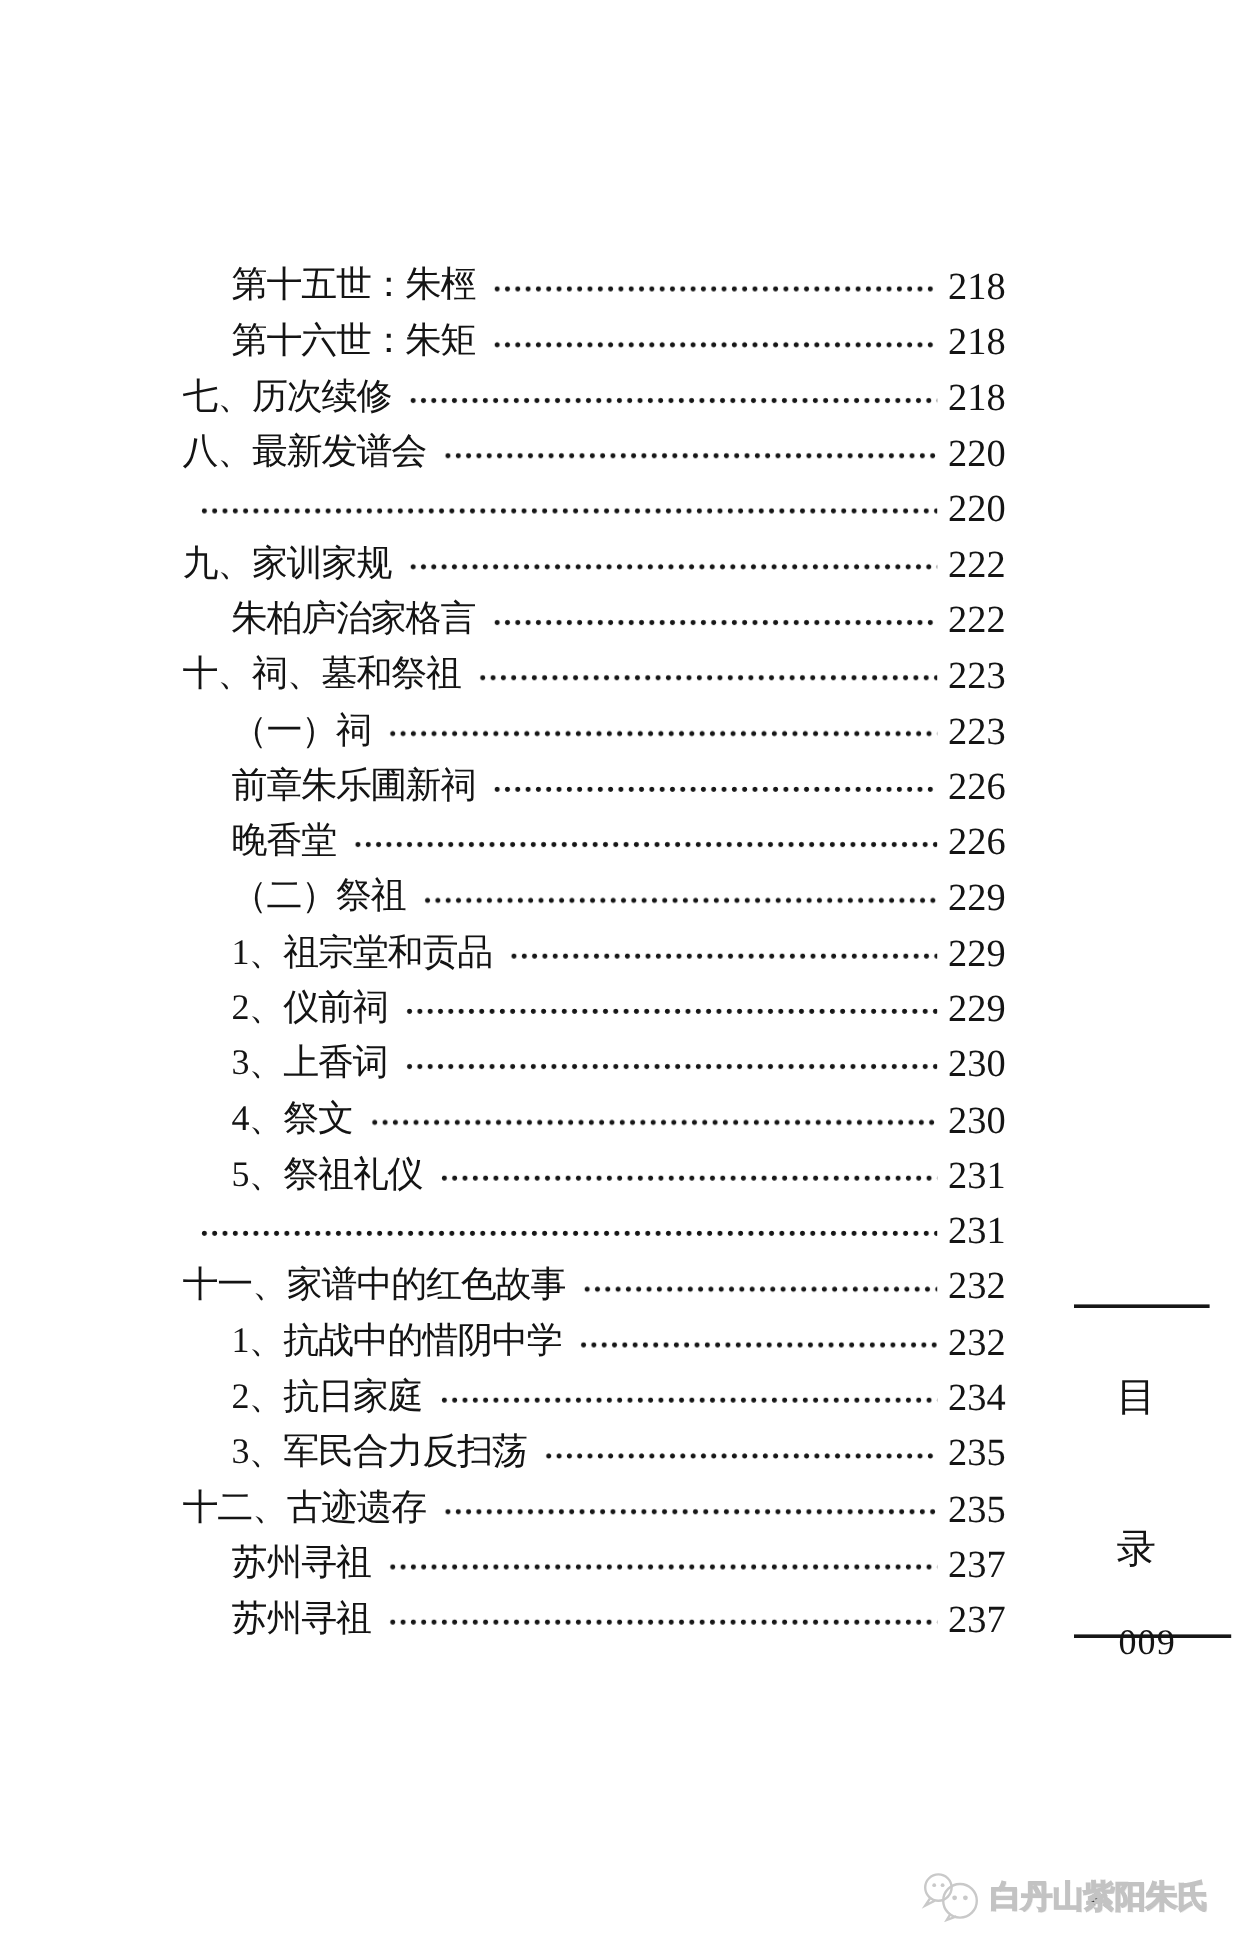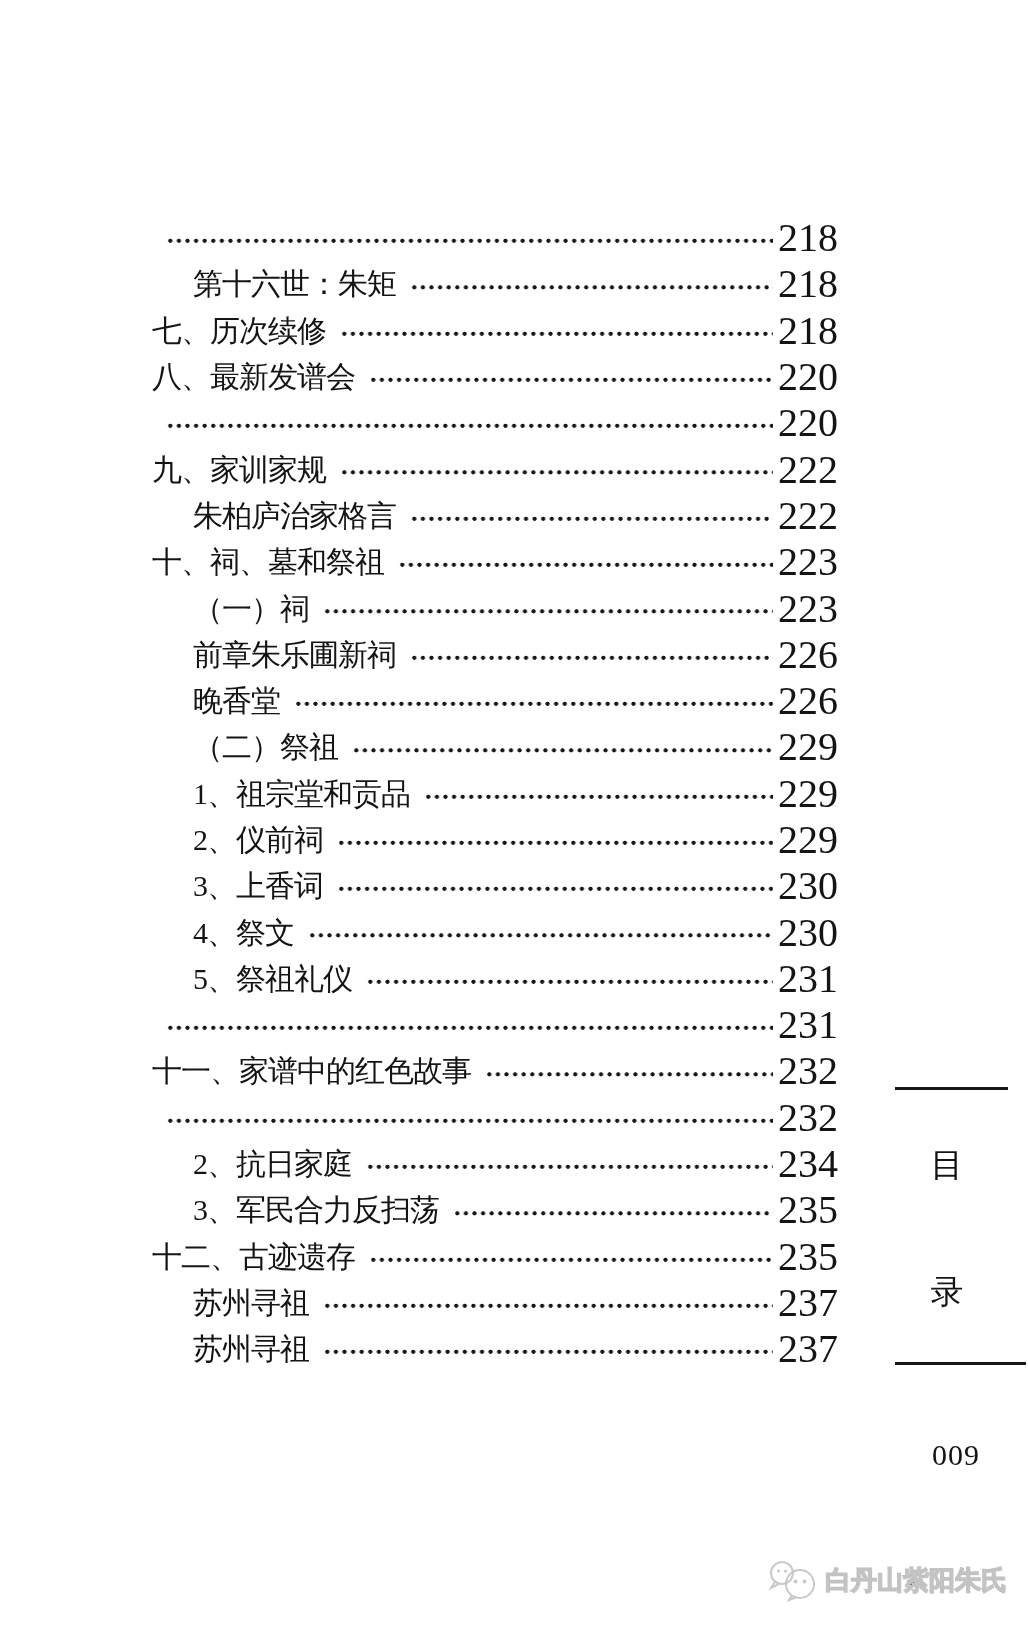--- a/index.html
+++ b/index.html
@@ -31,42 +31,42 @@
   .toc-title.lvl1 { padding-left:41px; }
   .leader {
     flex:1 1 auto;
     align-self:stretch;
     margin:0 5px 0 14px;
     background-image:radial-gradient(circle at 4.3px 56%, #161616 1.7px, rgba(0,0,0,0) 2.45px);
     background-size:8.6px 100%;
     background-repeat:repeat-x;
   }
   .pagenum {
-    font-size:40px;
+    font-size:32px;
     min-width:52px;
     text-align:right;
     line-height:1;
     white-space:nowrap;
   }
 
   
   .side-rule { position:absolute; height:3px; background:#161616; }
   .side-rule.top    { left:895px; top:1087px; width:113px; }
   .side-rule.bottom { left:895px; top:1362px; width:131px; }
   .side-char {
     position:absolute;
     left:927px; width:40px;
     text-align:center;
     font-size:33px; line-height:1;
   }
   .side-char.c0 { top:1149px; }
   .side-char.c1 { top:1276px; }
   .folio {
     position:absolute;
-    left:927px; top:1440px; width:58px;
+    left:927px; top:1354px; width:58px;
     text-align:center;
     font-size:30px; line-height:1;
     letter-spacing:1px;
   }
 
   
   .watermark {
     position:absolute;
     left:766px; top:1558px;
     display:flex; align-items:center; gap:7px;
@@ -83,20 +83,21 @@
   }
   .wm-icon { display:block; }
 </style>
 </head>
 <body>
 
 <div class="page">
 
   <div class="toc">
       <div class="toc-row">
+      <span class="toc-title lvl1">第十五世：朱桱</span>
       <span class="leader"></span>
       <span class="pagenum">218</span>
     </div>
       <div class="toc-row">
       <span class="toc-title lvl1">第十六世：朱矩</span>
       <span class="leader"></span>
       <span class="pagenum">218</span>
     </div>
       <div class="toc-row">
       <span class="toc-title">七、历次续修</span>
@@ -175,20 +176,21 @@
       <div class="toc-row">
       <span class="leader"></span>
       <span class="pagenum">231</span>
     </div>
       <div class="toc-row">
       <span class="toc-title">十一、家谱中的红色故事</span>
       <span class="leader"></span>
       <span class="pagenum">232</span>
     </div>
       <div class="toc-row">
+      <span class="toc-title lvl1">1、抗战中的惜阴中学</span>
       <span class="leader"></span>
       <span class="pagenum">232</span>
     </div>
       <div class="toc-row">
       <span class="toc-title lvl1">2、抗日家庭</span>
       <span class="leader"></span>
       <span class="pagenum">234</span>
     </div>
       <div class="toc-row">
       <span class="toc-title lvl1">3、军民合力反扫荡</span>

